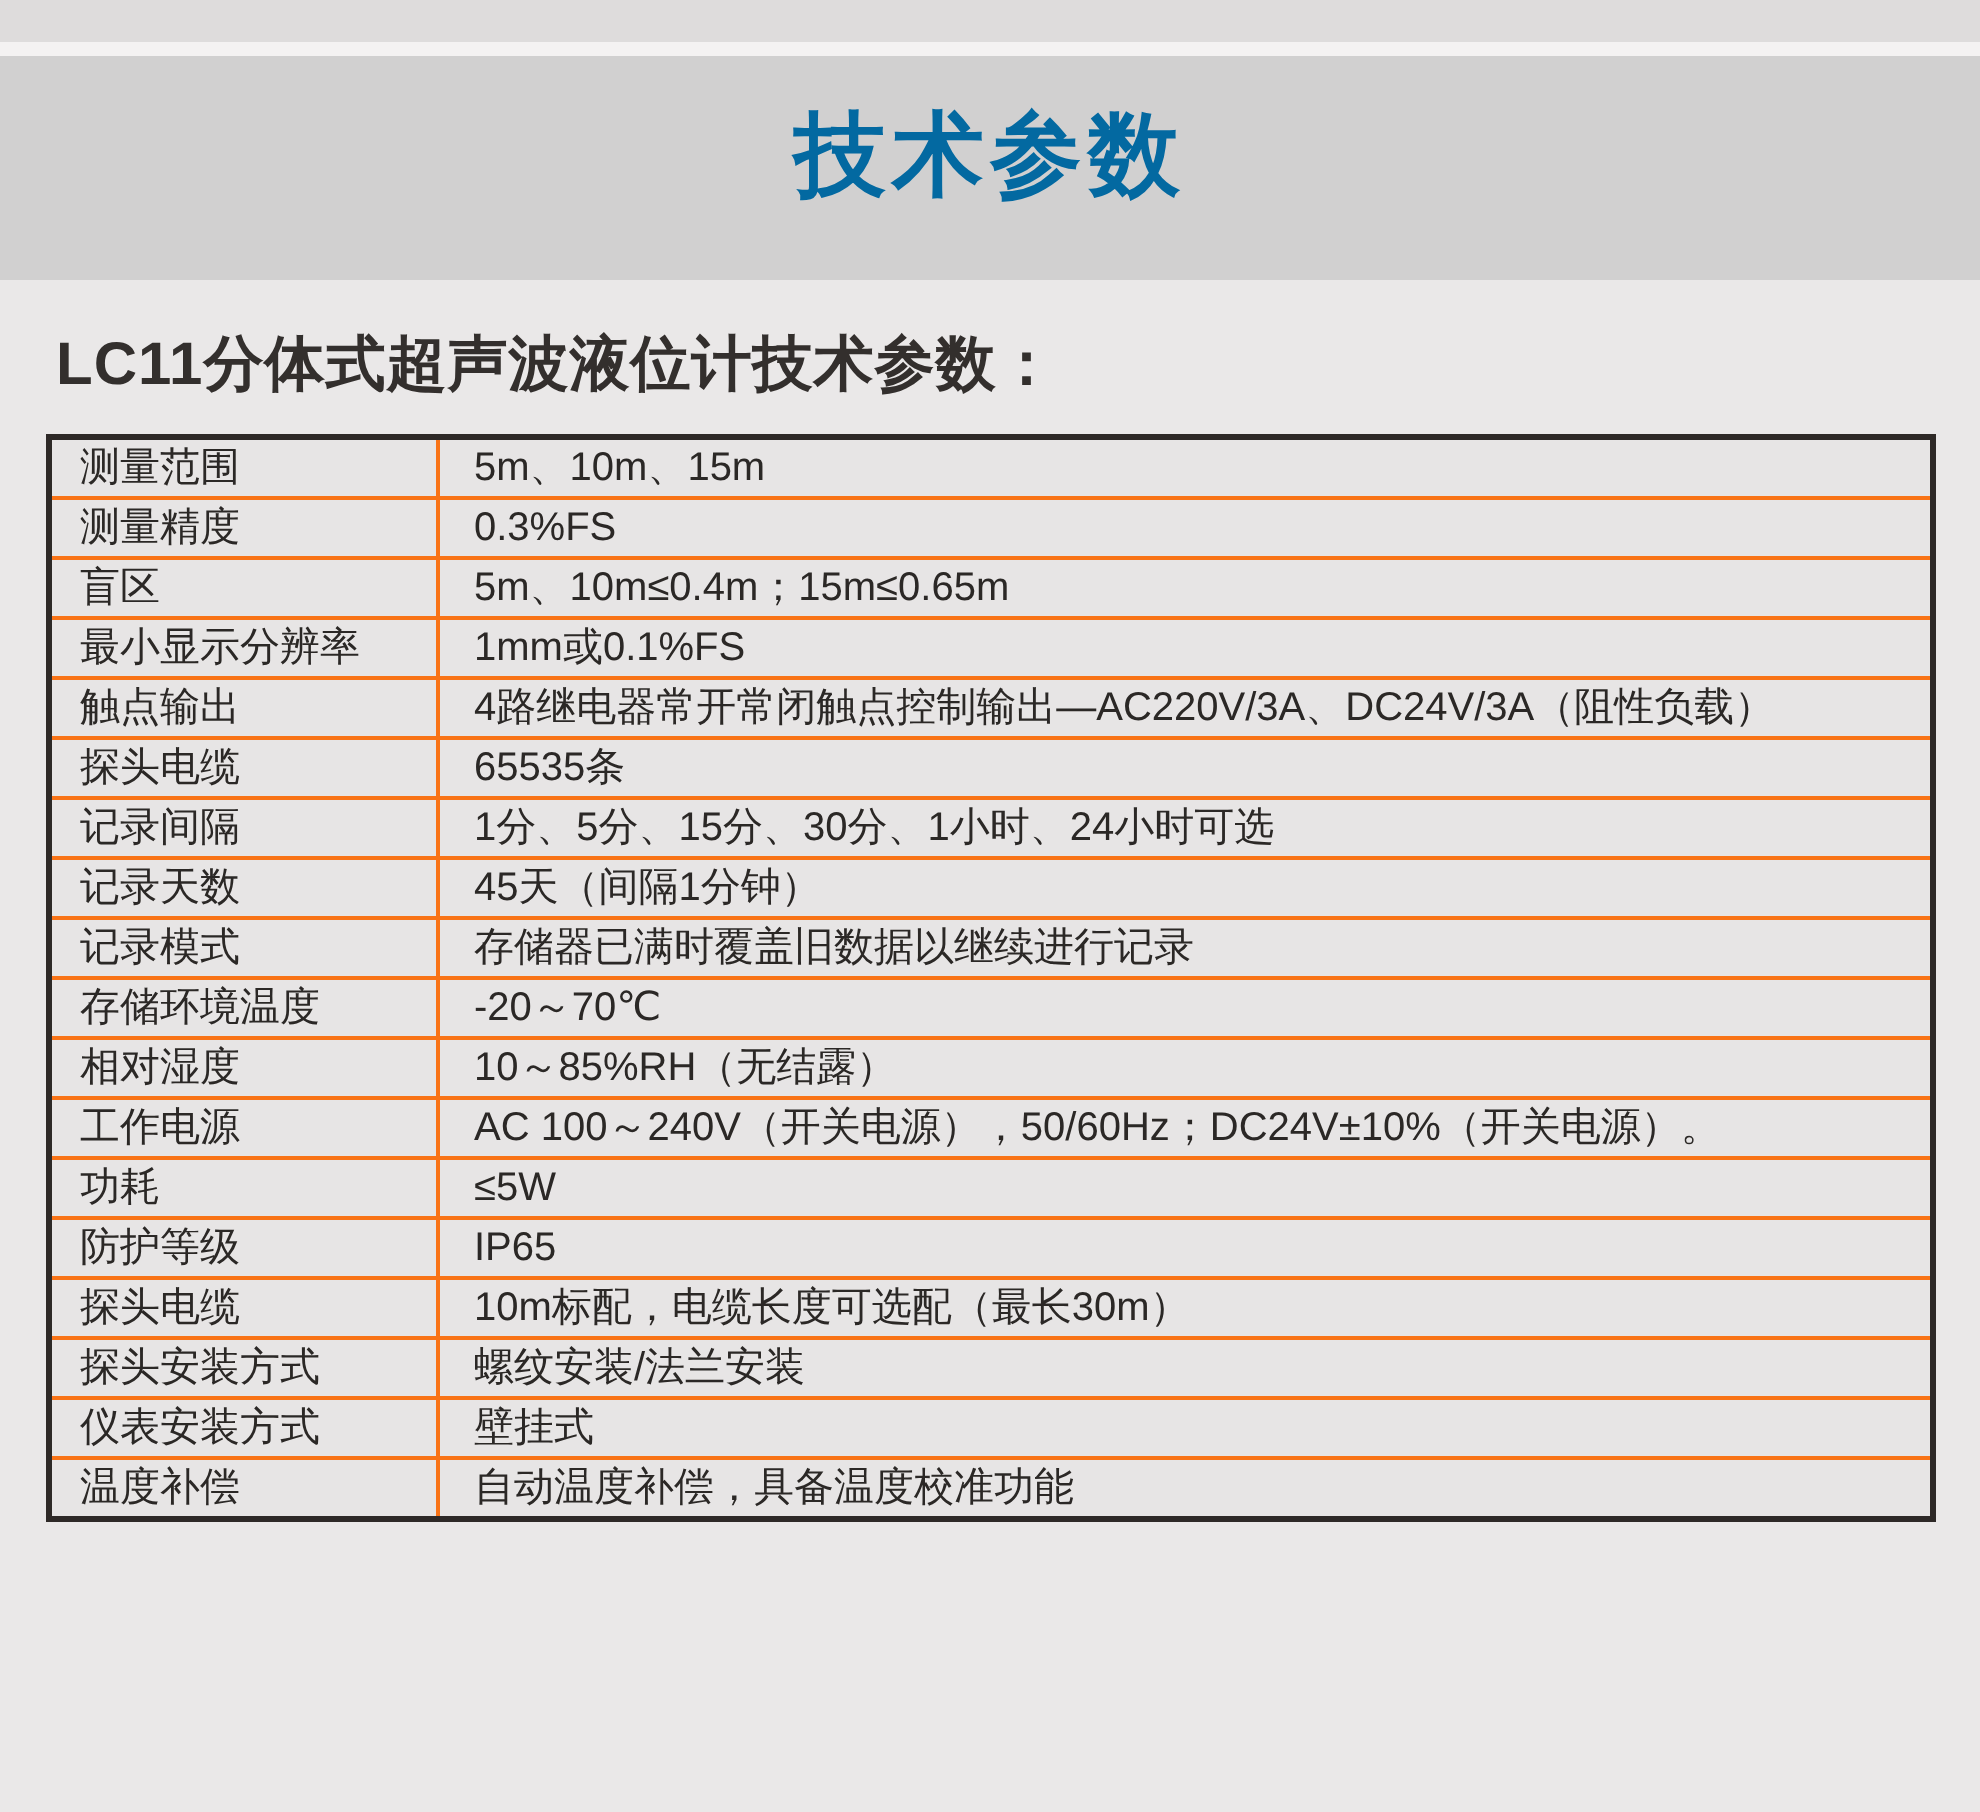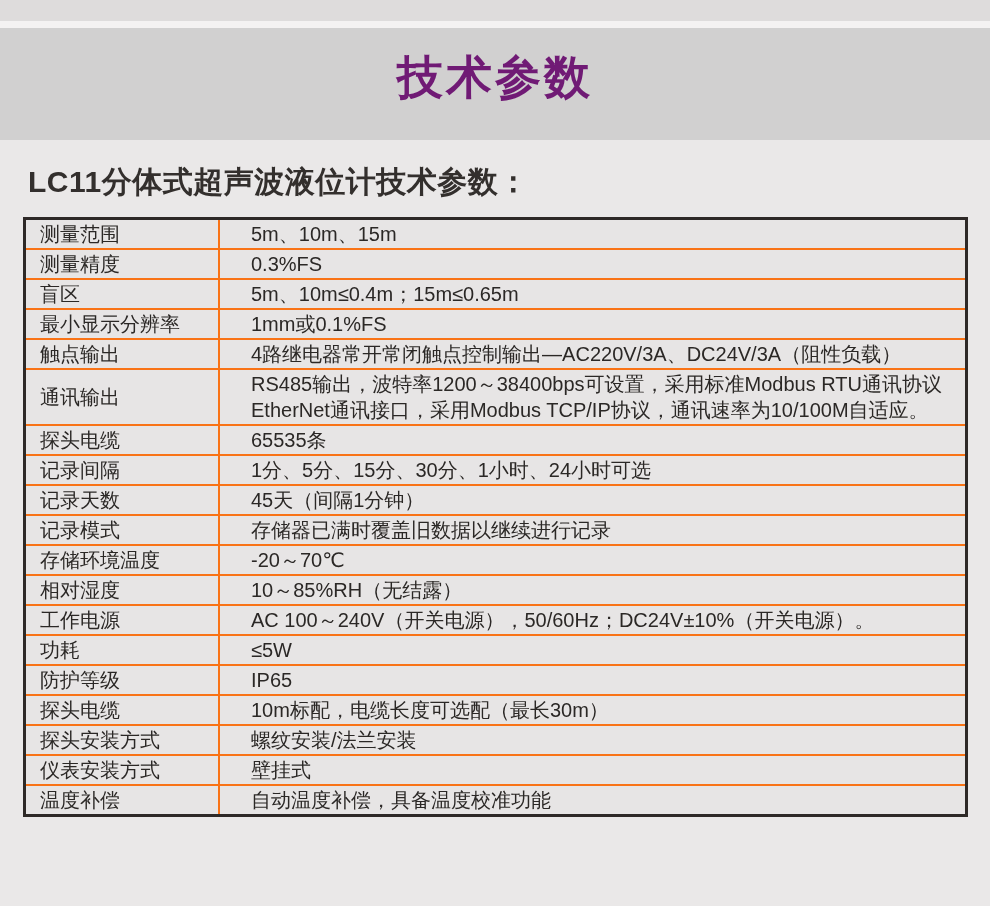--- a/index.html
+++ b/index.html
@@ -30,21 +30,21 @@
     height: 112px;
     background: #d1d0d0;
     display: flex;
     flex-direction: column;
     align-items: center;
     justify-content: center;
   }
   .header-title {
     font-size: 46px;
     font-weight: bold;
-    color: #701a75;
+    color: #0369a1;
     letter-spacing: 3px;
     line-height: 1.1;
     margin: 4px 0 18px 0;
   }
   .header-subtitle {
     font-size: 22px;
     font-weight: normal;
     color: #1e1c1b;
     letter-spacing: 0.5px;
   }
@@ -71,21 +71,21 @@
   td.label-cell {
     width: 172px;
     padding: 1px 6px 1px 14px;
     font-size: 20px;
     line-height: 25px;
     height: 25px;
     vertical-align: middle;
     white-space: nowrap;
   }
   td.value-cell {
-    padding: 1px 8px 1px 31px;
+    padding: 1px 8px 1px 17px;
     font-size: 20px;
     line-height: 25px;
     vertical-align: middle;
   }
   td.value-cell div {
     line-height: 26px;
   }
 </style>
 </head>
 <body>
@@ -131,27 +131,20 @@
 
 
 
   <tr>
     <td class="label-cell">触点输出</td>
     <td class="value-cell">
           <div>4路继电器常开常闭触点控制输出—AC220V/3A、DC24V/3A（阻性负载）</div>
         </td>
   </tr>
 
-  <tr>
-    <td class="label-cell">通讯输出</td>
-    <td class="value-cell">
-          <div>RS485输出，波特率1200～38400bps可设置，采用标准Modbus RTU通讯协议</div>
-          <div>EtherNet通讯接口，采用Modbus TCP/IP协议，通讯速率为10/100M自适应。</div>
-        </td>
-  </tr>
 
   <tr>
     <td class="label-cell">探头电缆</td>
     <td class="value-cell">
           <div>65535条</div>
         </td>
   </tr>
 
   <tr>
     <td class="label-cell">记录间隔</td>

